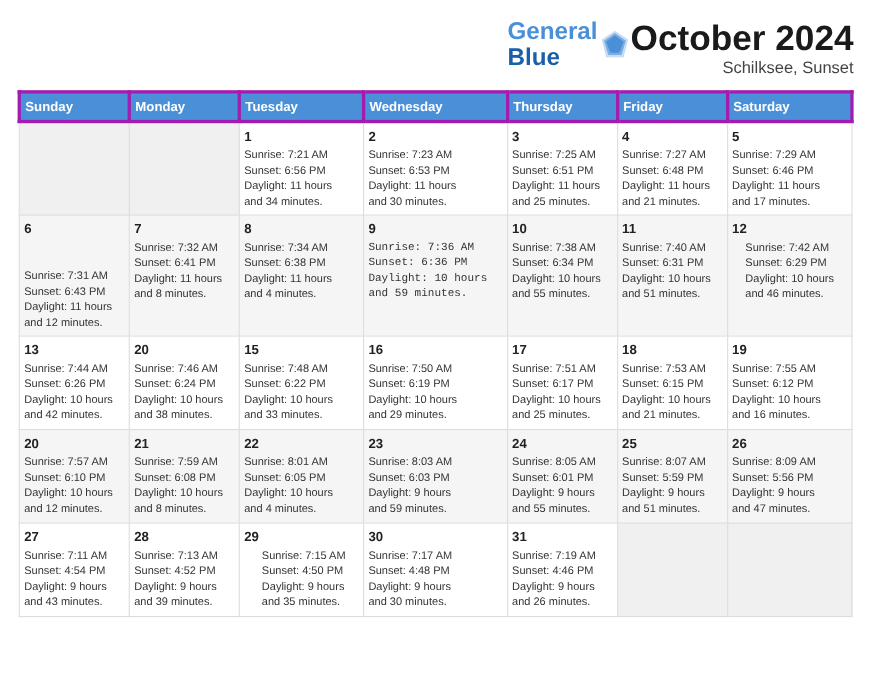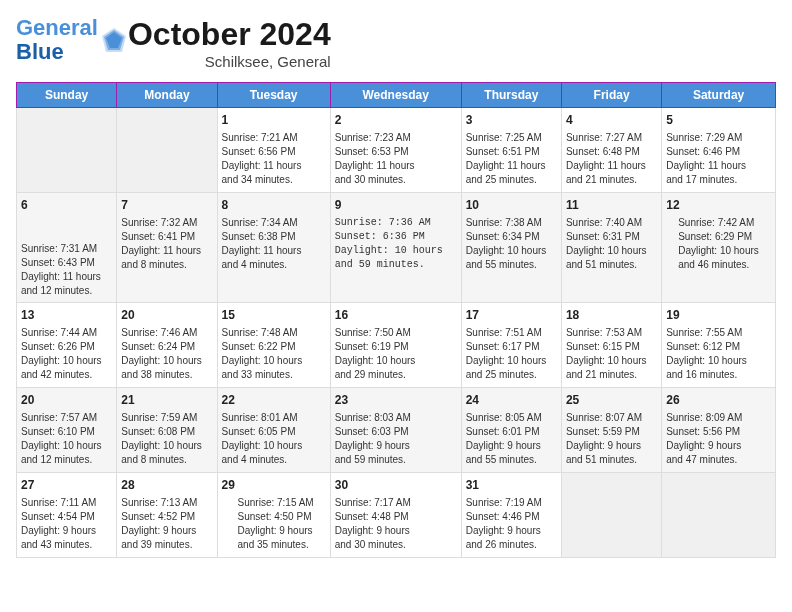--- a/index.html
+++ b/index.html
@@ -5,21 +5,21 @@
     * { box-sizing: border-box; margin: 0; padding: 0; }
     body {
       font-family: Arial, sans-serif;
       background: #fff;
       width: 792px;
       min-height: 612px;
       padding: 16px;
     }
     .header {
       display: flex;
-      justify-content: flex-start;
+      justify-content: flex-end;
       align-items: flex-start;
       margin-bottom: 12px;
     }
     .logo {
       display: flex;
       align-items: center;
     }
     .logo-text {
       font-size: 22px;
       font-weight: bold;
@@ -48,24 +48,24 @@
     }
     table {
       width: 100%;
       border-collapse: collapse;
       font-size: 11px;
     }
     thead tr th {
       background: #4a90d9;
       color: #fff;
       padding: 5px 4px;
-      text-align: center;
+      text-align: left;
       font-size: 12px;
       font-weight: bold;
-      border: 1px solid #a21caf;
+      border: 3px solid #a21caf;
     }
     tbody tr td {
       vertical-align: top;
       padding: 4px 4px;
       border: 1px solid #ddd;
       min-height: 80px;
       height: 85px;
       color: #222;
       line-height: 1.4;
     }
@@ -101,21 +101,21 @@
       </div>
     </div>
     <svg class="logo-icon" viewBox="0 0 28 28">
       <polygon points="14,2 26,10 22,26 6,26 2,10" fill="#4a90d9" opacity="0.3"></polygon>
       <polygon points="14,4 24,11 20,24 8,24 4,11" fill="#4a90d9" opacity="0.6"></polygon>
       <polygon points="14,6 22,12 18,22 10,22 6,12" fill="#4a90d9"></polygon>
     </svg>
   </div>
   <div class="title-block">
     <div class="month-title">October 2024</div>
-    <div class="subtitle">Schilksee, General</div>
+    <div class="subtitle">Schilksee, Sunset</div>
   </div>
 </div>
 
 <table>
   <thead>
     <tr>
     <th>Sunday</th>
         <th>Monday</th>
         <th>Tuesday</th>
         <th>Wednesday</th>

